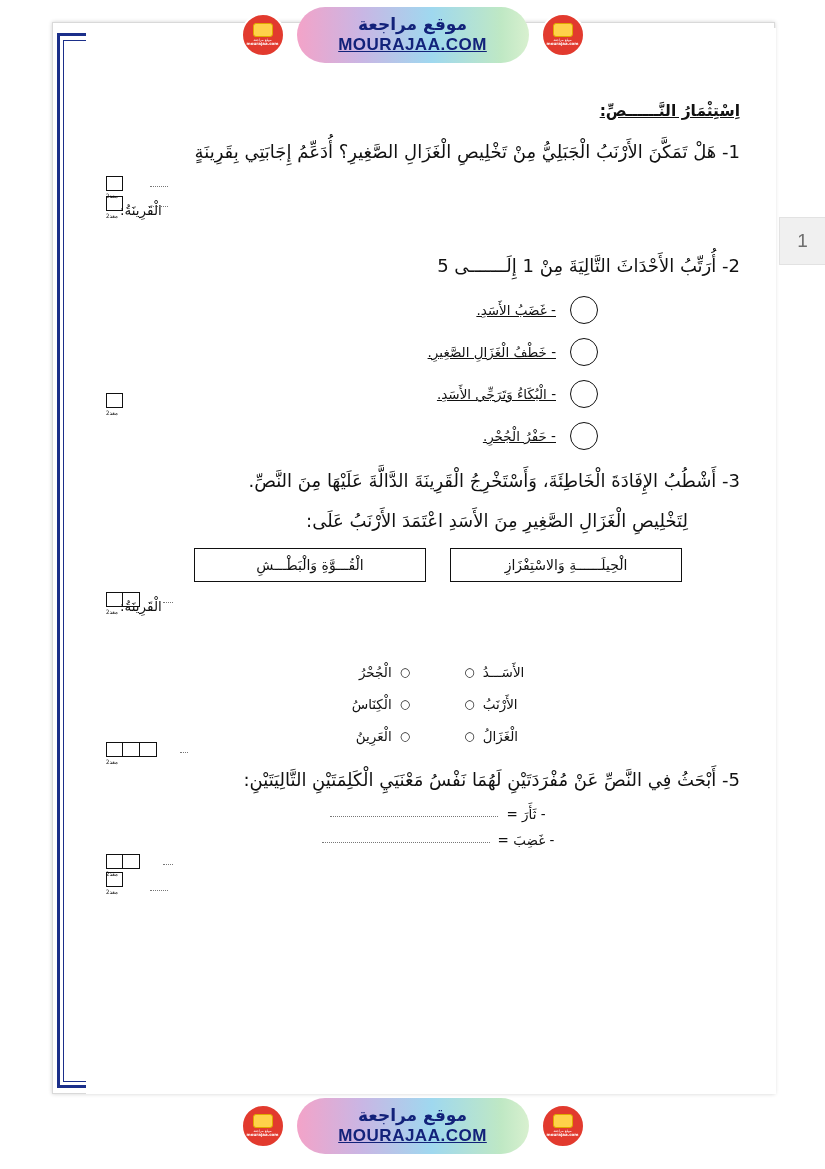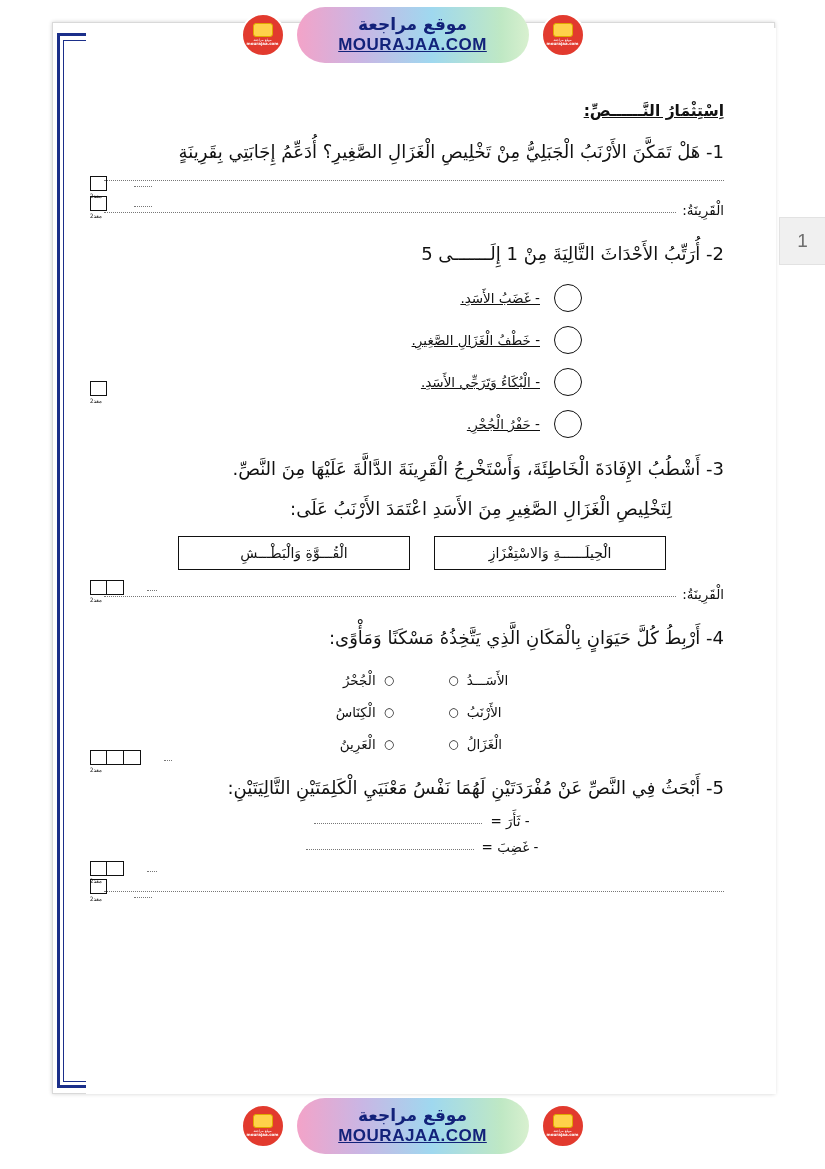--- a/index.html
+++ b/index.html
@@ -112,21 +112,21 @@
     border-right: none;
     display: flex; align-items: center; justify-content: center;
     font-size: 19px; color: #6e6e6e;
     font-family: "Liberation Sans", sans-serif;
     z-index: 30;
   }
 
   
   #content {
     position: absolute;
-    left: 92px; top: 52px;
+    left: 108px; top: 52px;
     width: 660px; height: 1030px;
     z-index: 10;
     direction: rtl;
     font-family: "DejaVu Sans", sans-serif;
     color: #111;
   }
 
   .title {
     text-align: right;
     padding-right: 28px;
@@ -146,20 +146,21 @@
     text-align: right;
   }
 
   .dot-row {
     display: flex;
     align-items: flex-end;
     gap: 6px;
     padding-right: 28px;
     padding-left: 12px;
     font-size: 13.5px;
+    flex-direction: column;
   }
   .dot-row .lbl { white-space: nowrap; }
   .dot-row .fill { flex: 1; border-bottom: 1.4px dotted #777; margin-bottom: 5px; }
 
   
   .marks {
     position: absolute;
     left: -2px;
     width: 62px;
     z-index: 20;
@@ -365,23 +366,20 @@
         <div class="mark-rule" style="left:57px; width:10px;"></div>
       </div>
       <div class="dot-row">
         <span class="lbl">الْقَرِينَةُ:</span>
         <div class="fill"></div>
       </div>
     </div>
 
     <div class="spacer-20"></div>
 
-    <div class="q">
-      <span>4- أَرْبِطُ كُلَّ حَيَوَانٍ بِالْمَكَانِ الَّذِي يَتَّخِذُهُ مَسْكَنًا وَمَأْوًى:</span>
-    </div>
 
     <div class="spacer-12"></div>
 
     <div style="position:relative;">
       <div class="marks" style="top:78px;">
         <div class="mark-boxes">
           <div class="mark-box"></div>
           <div class="mark-box"></div>
           <div class="mark-box"></div>
         </div>

